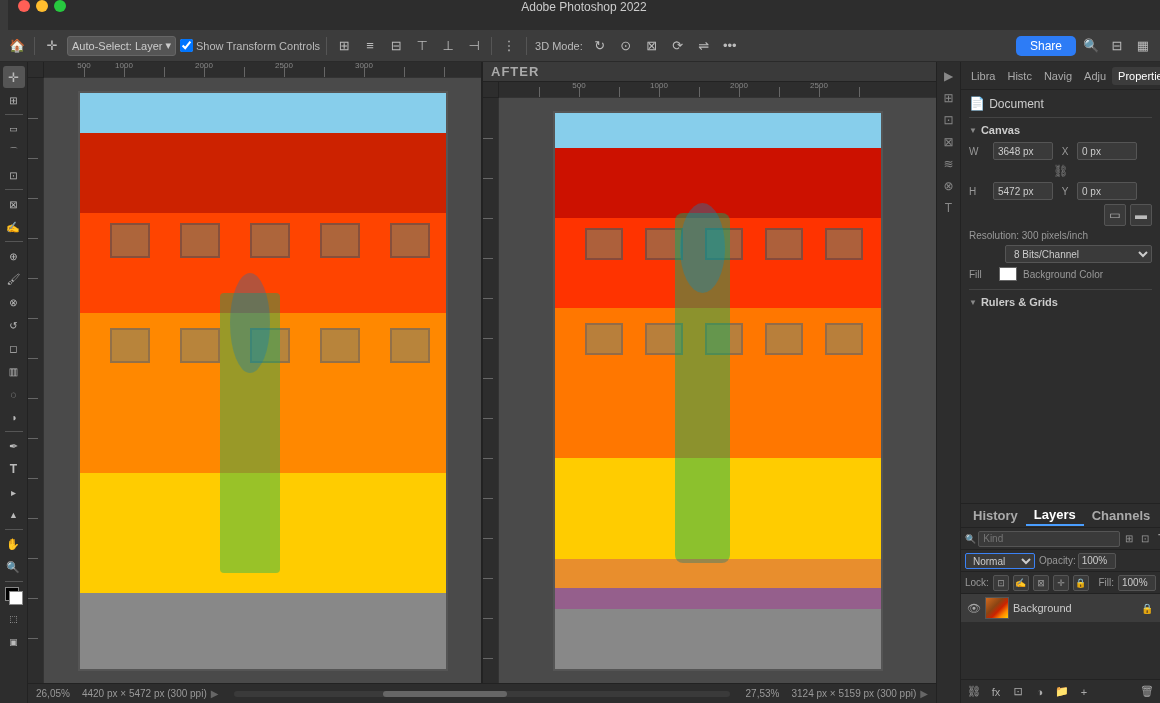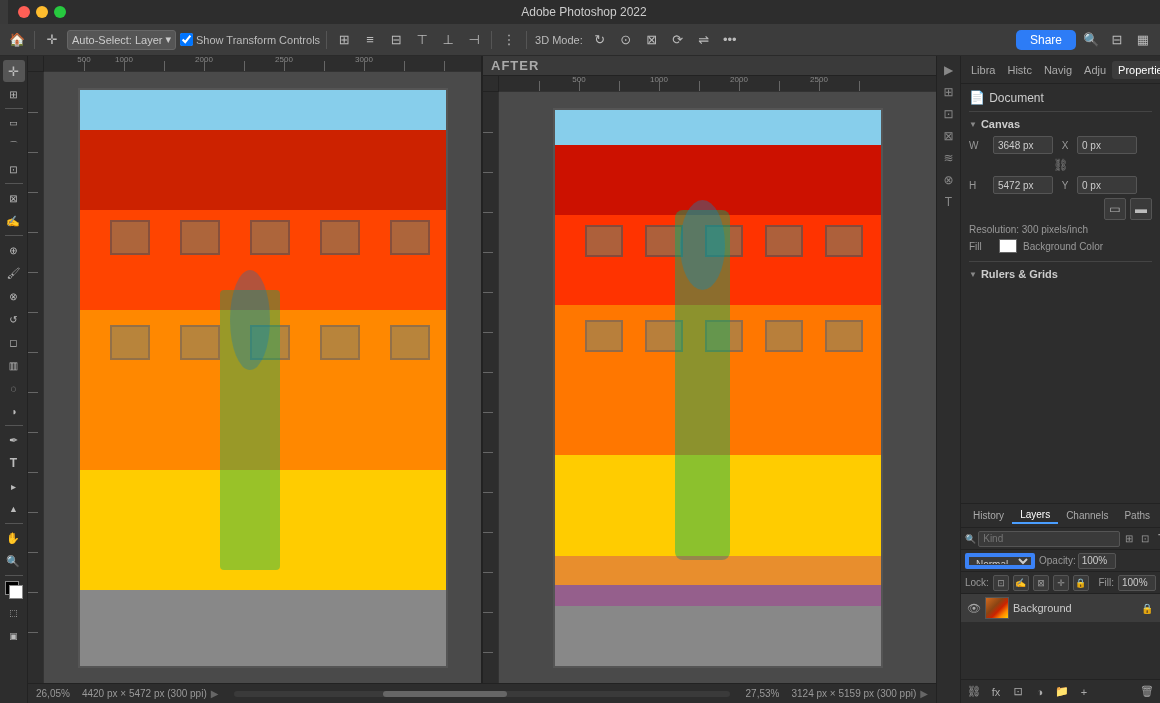--- a/index.html
+++ b/index.html
@@ -9,24 +9,24 @@
       font-size: 11px;
       color: #ccc;
       width: 1160px;
       height: 703px;
       overflow: hidden;
       display: flex;
       flex-direction: column;
     }
     
     #titlebar {
-      height: 24px;
-      background: #2d2d2d;
-      display: flex;
-      align-items: center;
+      height: 30px;
+      background: #2d2d2d;
+      display: flex;
+      align-items: flex-start;
       justify-content: center;
       position: relative;
       flex-shrink: 0;
       margin-left: 8px;
     }
     #titlebar .traffic-lights {
       position: absolute;
       left: 10px;
       display: flex;
       gap: 6px;
@@ -360,23 +360,24 @@
     #layers-tabs {
       height: 24px;
       background: #2d2d2d;
       display: flex;
       align-items: center;
       border-bottom: 1px solid #222;
       padding: 0 4px;
     }
     .layers-tab {
       padding: 2px 8px;
-      font-size: 10px;
+      font-size: 13px;
       color: #aaa;
       cursor: pointer;
+      font-weight: bold;
     }
     .layers-tab.active {
       color: #fff;
       border-bottom: 2px solid #4a9eff;
     }
     #layers-search {
       height: 22px;
       display: flex;
       align-items: center;
       padding: 0 4px;
@@ -405,21 +406,21 @@
     #layers-blend {
       height: 22px;
       display: flex;
       align-items: center;
       padding: 0 4px;
       gap: 4px;
       border-bottom: 1px solid #222;
     }
     .layers-blend-select {
       background: #3a3a3a;
-      border: 4px solid #3b82f6;
+      border: 1px solid #3b82f6;
       border-radius: 2px;
       color: #ccc;
       font-size: 10px;
       padding: 1px 3px;
       width: 70px;
       height: 16px;
       cursor: pointer;
     }
     .layers-opacity-row {
       display: flex; align-items: center; gap: 2px;
@@ -968,20 +969,28 @@
           <div class="prop-icon-box">▭</div>
           <div class="prop-icon-box">▬</div>
         </div>
 
         <div class="prop-resolution">
           <span>Resolution:</span>
           <span>300 pixels/inch</span>
         </div>
 
 
+        <div class="prop-mode-row">
+          <span class="prop-mode-label"></span>
+          <select class="prop-select">
+            <option>8 Bits/Channel</option>
+            <option>16 Bits/Channel</option>
+            <option>32 Bits/Channel</option>
+          </select>
+        </div>
 
         <div class="prop-fill-row">
           <span class="prop-fill-label">Fill</span>
           <div class="prop-fill-swatch"></div>
           <span class="prop-fill-text">Background Color</span>
         </div>
       </div>
 
       <div class="prop-section-divider"></div>
 

